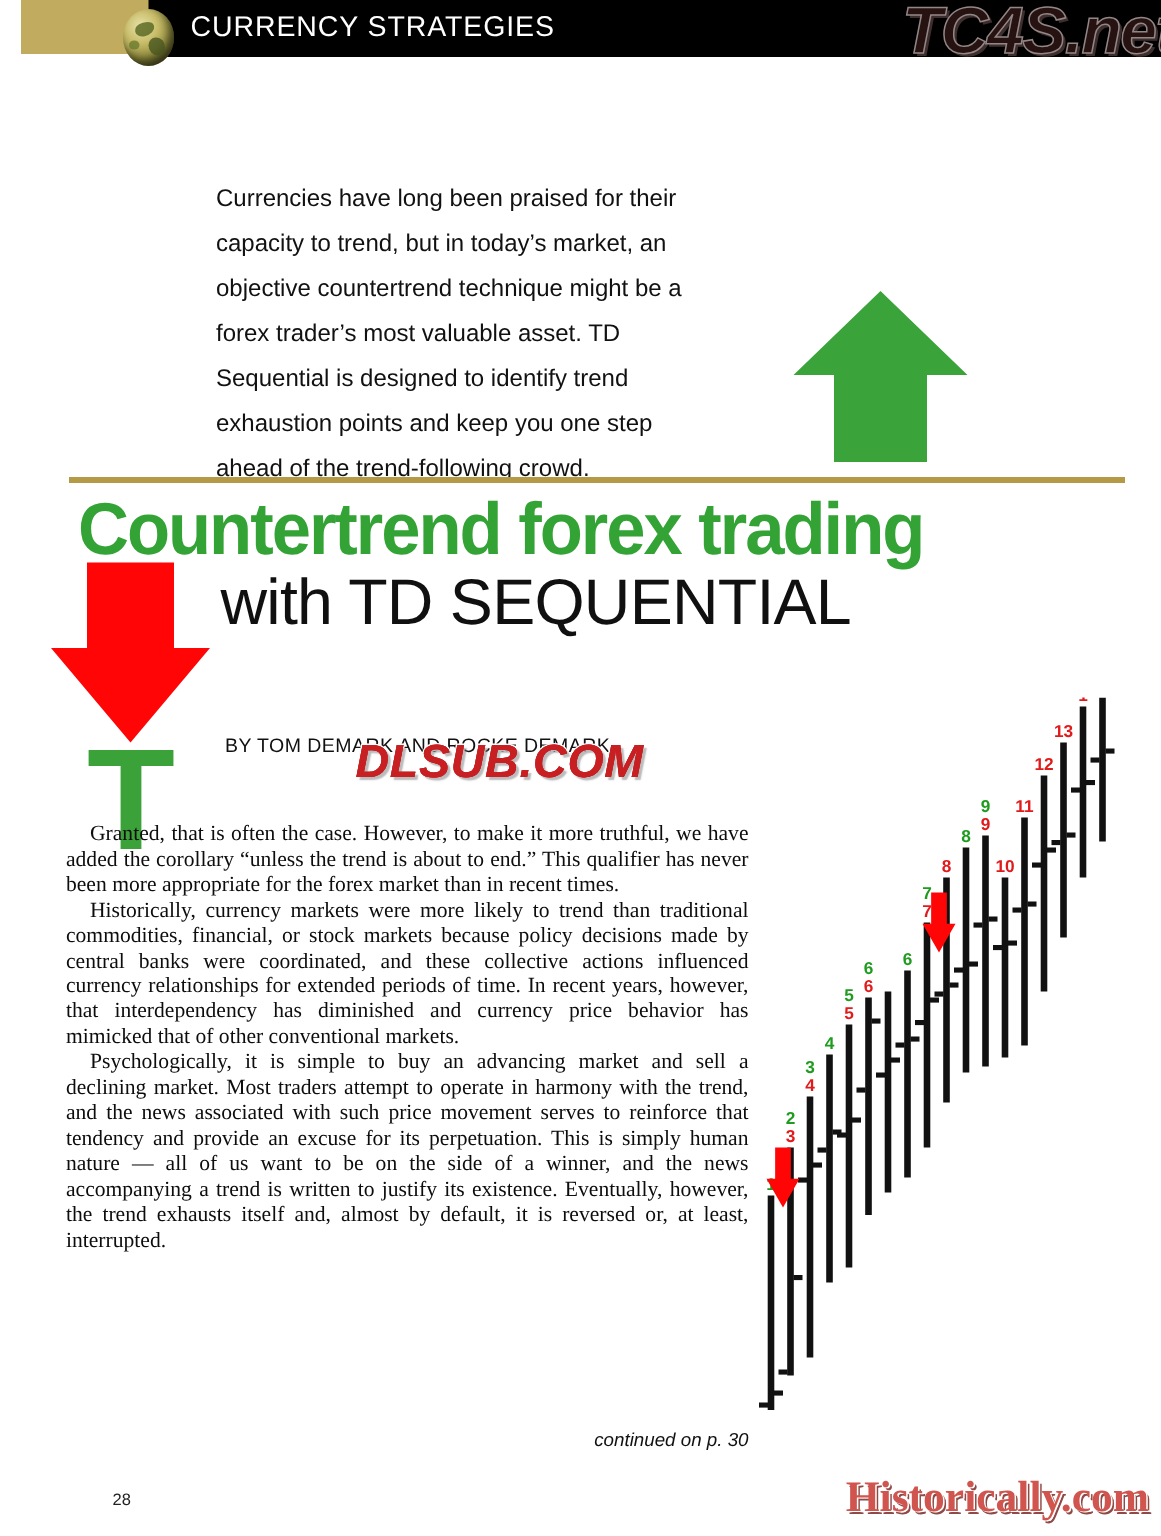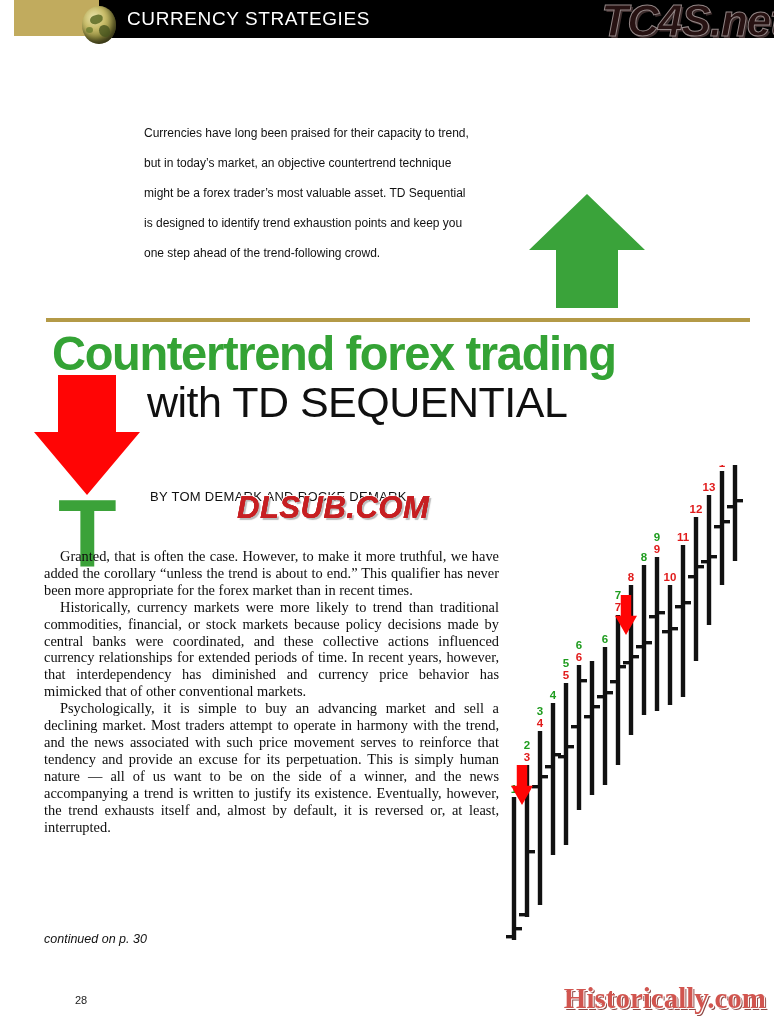--- a/index.html
+++ b/index.html
@@ -21,21 +21,21 @@
       border-radius:50%;opacity:.8;}
   #header-title{position:absolute;left:113px;top:8px;color:#fff;letter-spacing:.6px;
       font-family:"Liberation Sans",sans-serif;font-size:19px;}
   #wm-tc4s{position:absolute;right:4px;top:-4px;font-family:"Liberation Sans",sans-serif;
       font-weight:bold;font-style:italic;font-size:44px;letter-spacing:-1px;
       color:#2a1414;-webkit-text-stroke:1px #9b8e8e;text-shadow:2px 2px 0 rgba(120,90,90,.55);
       opacity:.95;}
 
   
   #deck{position:absolute;left:144px;top:118px;width:330px;
-      font-family:"Liberation Sans",sans-serif;font-size:12px;line-height:30px;color:#111;}
+      font-family:"Liberation Sans",sans-serif;font-size:16px;line-height:30px;color:#111;}
 
   
   .arrow{position:absolute;}
   #arrow-up-big{left:528px;top:190px;width:118px;height:120px;}
   #arrow-down-big{left:32px;top:372px;width:110px;height:125px;}
 
   
   #rule-gold{position:absolute;left:46px;top:318px;width:704px;height:4px;background:#b49a47;}
   #headline1{position:absolute;left:52px;top:325px;width:720px;
       font-family:"Liberation Sans",sans-serif;font-weight:bold;font-size:49px;
@@ -59,21 +59,21 @@
 
   
   #dropcap{position:absolute;left:58px;top:497px;
       font-family:"Liberation Sans",sans-serif;font-weight:bold;font-size:96px;line-height:.78;
       color:#3ba239;}
   #body-col{position:absolute;left:44px;top:548px;width:455px;
       font-size:14.4px;line-height:16.9px;text-align:justify;color:#0d0d0d;
       font-family:"Liberation Serif",serif;}
   #body-col p{margin:0;text-indent:16px;}
   #body-col p.first{text-indent:0;padding-left:102px;}
-  #continued{position:absolute;left:44px;top:932px;width:455px;
+  #continued{position:absolute;left:44px;top:953px;width:455px;text-align:right;
       font-family:"Liberation Sans",sans-serif;font-style:italic;font-size:12.5px;color:#111;}
 
   
   #page-num{position:absolute;left:46px;top:994px;
       font-family:"Liberation Sans",sans-serif;font-size:11px;color:#222;margin-left:29px;}
   #wm-tx{position:absolute;right:8px;top:982px;
       font-family:"Liberation Serif",serif;font-weight:bold;font-size:29px;
       letter-spacing:0px;color:#d1554f;
       text-shadow:1px 1px 0 #fff, 2px 2px 0 #8d4a46, -1px -1px 0 #fff;}
 

